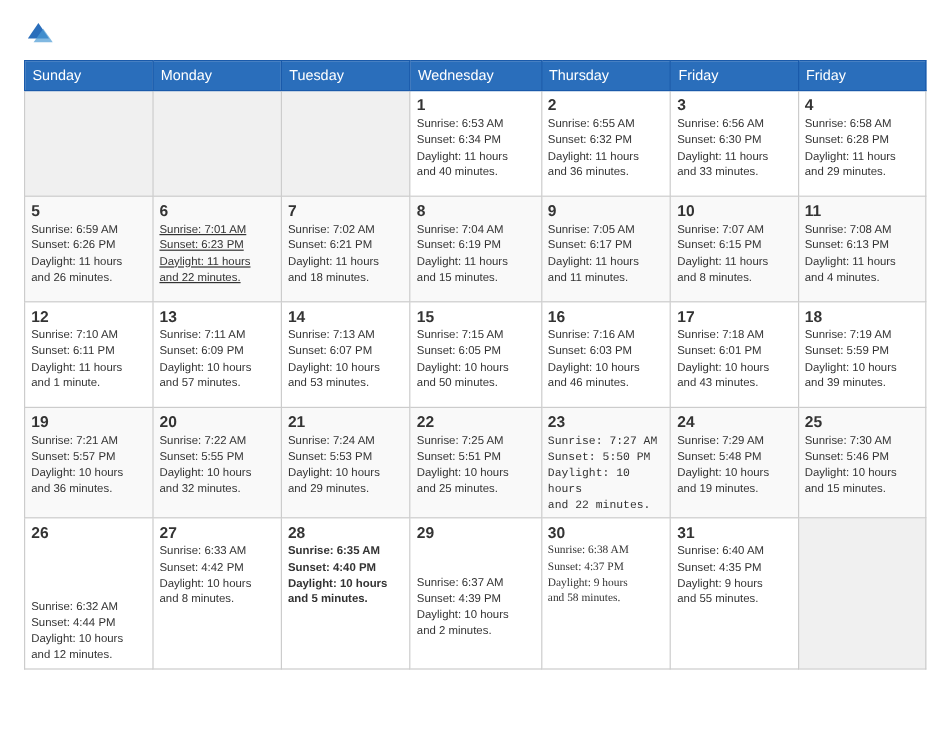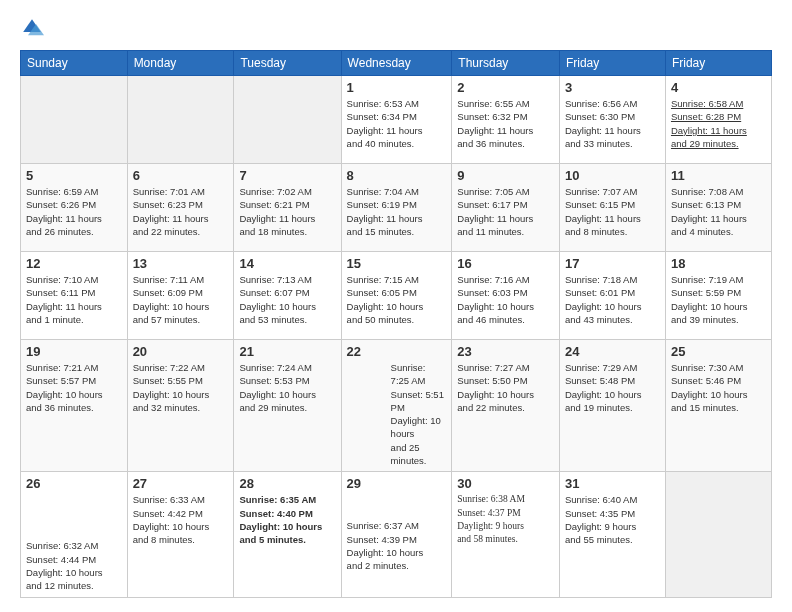--- a/index.html
+++ b/index.html
@@ -147,37 +147,37 @@
           </td>
           <td>
             <div class="day-num">3</div>
             <div class="day-info" style="white-space: pre-line;">Sunrise: 6:56 AM
 Sunset: 6:30 PM
 Daylight: 11 hours
 and 33 minutes.</div>
           </td>
           <td>
             <div class="day-num">4</div>
-            <div class="day-info" style="white-space: pre-line; text-decoration: underline;">Sunrise: 6:58 AM
+            <div class="day-info" style="white-space: pre-line;">Sunrise: 6:58 AM
 Sunset: 6:28 PM
 Daylight: 11 hours
 and 29 minutes.</div>
           </td>
         </tr>
         <tr>
           <td>
             <div class="day-num">5</div>
             <div class="day-info" style="white-space: pre-line;">Sunrise: 6:59 AM
 Sunset: 6:26 PM
 Daylight: 11 hours
 and 26 minutes.</div>
           </td>
           <td>
             <div class="day-num">6</div>
-            <div class="day-info" style="white-space: pre-line;">Sunrise: 7:01 AM
+            <div class="day-info" style="white-space: pre-line; text-decoration: underline;">Sunrise: 7:01 AM
 Sunset: 6:23 PM
 Daylight: 11 hours
 and 22 minutes.</div>
           </td>
           <td>
             <div class="day-num">7</div>
             <div class="day-info" style="white-space: pre-line;">Sunrise: 7:02 AM
 Sunset: 6:21 PM
 Daylight: 11 hours
 and 18 minutes.</div>
@@ -279,28 +279,28 @@
           </td>
           <td>
             <div class="day-num">21</div>
             <div class="day-info" style="white-space: pre-line;">Sunrise: 7:24 AM
 Sunset: 5:53 PM
 Daylight: 10 hours
 and 29 minutes.</div>
           </td>
           <td>
             <div class="day-num">22</div>
-            <div class="day-info" style="white-space: pre-line; margin-left: 44px;">Sunrise: 7:25 AM
+            <div class="day-info" style="white-space: pre-line;">Sunrise: 7:25 AM
 Sunset: 5:51 PM
 Daylight: 10 hours
 and 25 minutes.</div>
           </td>
           <td>
             <div class="day-num">23</div>
-            <div class="day-info" style="white-space: pre-line;">Sunrise: 7:27 AM
+            <div class="day-info" style="white-space: pre-line; font-family: Liberation Mono, monospace;">Sunrise: 7:27 AM
 Sunset: 5:50 PM
 Daylight: 10 hours
 and 22 minutes.</div>
           </td>
           <td>
             <div class="day-num">24</div>
             <div class="day-info" style="white-space: pre-line;">Sunrise: 7:29 AM
 Sunset: 5:48 PM
 Daylight: 10 hours
 and 19 minutes.</div>

